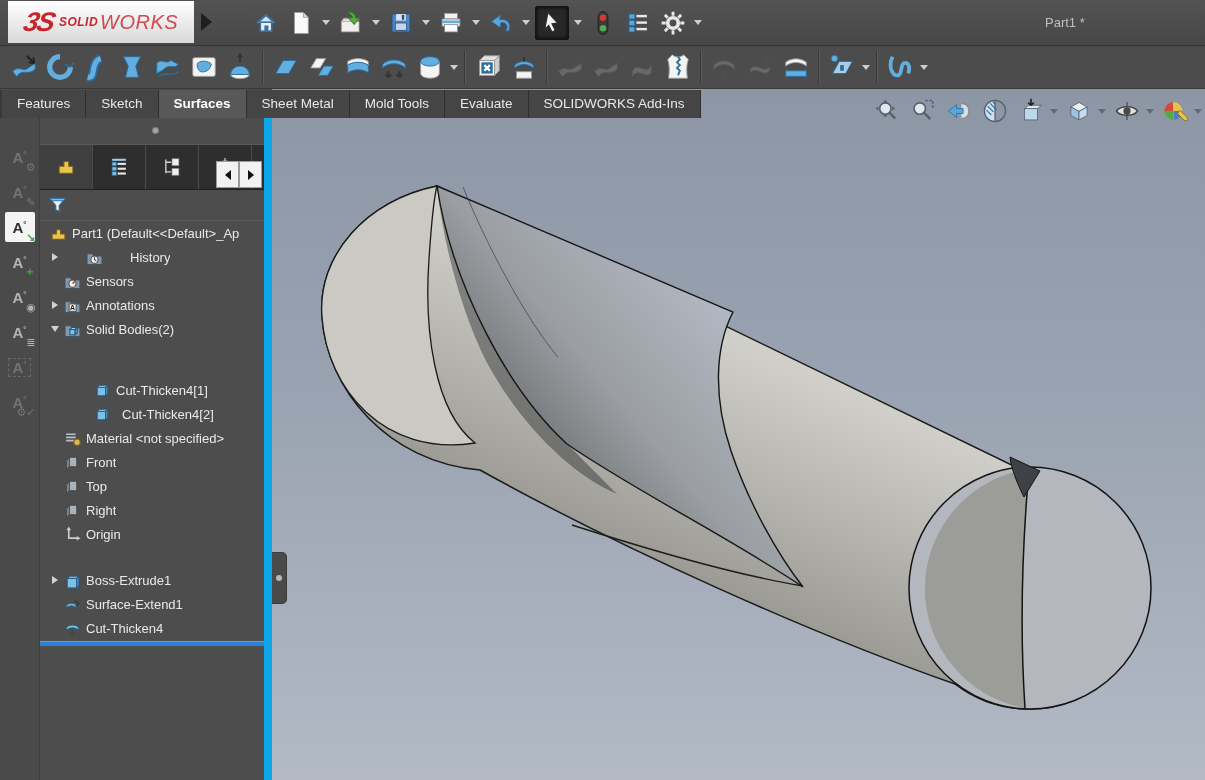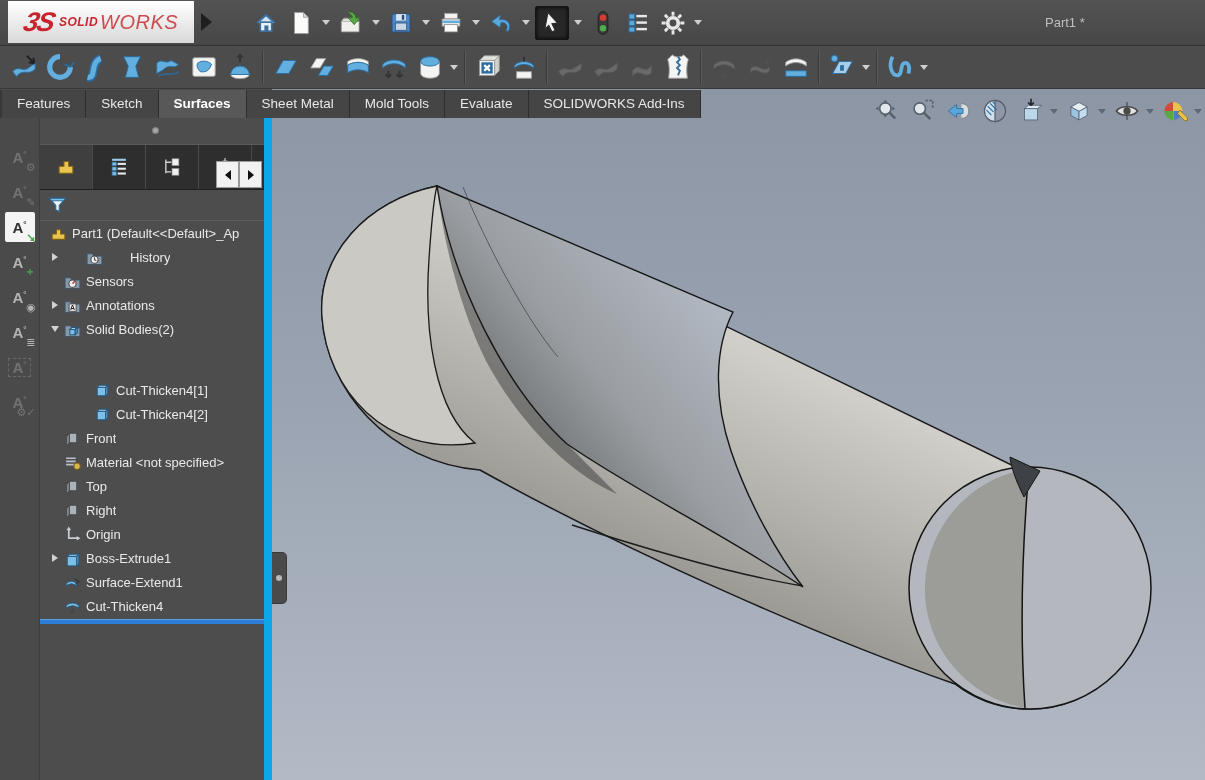--- a/index.html
+++ b/index.html
@@ -695,44 +695,44 @@
   </div>
       <div class="tree-row" style="padding-left: 54px; margin-top: 37px;">
 
     <span class="t-icon"><svg width="17" height="17" viewBox="0 0 16 16">
             <rect x="3" y="5" width="8" height="8" fill="#7cc0e8" stroke="#2a5a80"></rect>
             <path d="M3 5 l2 -2 h8 l-2 2 z" fill="#a8d8f0" stroke="#2a5a80"></path>
             <path d="M11 5 l2 -2 v8 l-2 2 z" fill="#5a9cc8" stroke="#2a5a80"></path>
           </svg></span>
     <span class="t-label">Cut-Thicken4[1]</span>
   </div>
-      <div class="tree-row" style="padding-left: 54px;">
+      <div class="tree-row" style="padding-left: 54px; gap: 6px;">
 
     <span class="t-icon"><svg width="17" height="17" viewBox="0 0 16 16">
             <rect x="3" y="5" width="8" height="8" fill="#7cc0e8" stroke="#2a5a80"></rect>
             <path d="M3 5 l2 -2 h8 l-2 2 z" fill="#a8d8f0" stroke="#2a5a80"></path>
             <path d="M11 5 l2 -2 v8 l-2 2 z" fill="#5a9cc8" stroke="#2a5a80"></path>
           </svg></span>
     <span class="t-label">Cut-Thicken4[2]</span>
   </div>
       <div class="tree-row" style="padding-left: 6px;">
     <span class="exp"></span>
     <span class="t-icon"><svg width="17" height="17" viewBox="0 0 16 16">
+            <path d="M2 4 h9 M2 7 h9 M2 10 h9" stroke="#b8c0c8" stroke-width="1.6"></path>
+            <circle cx="12.3" cy="11.5" r="3" fill="#d8b84a" stroke="#7a5f17"></circle>
+          </svg></span>
+    <span class="t-label">Material &lt;not specified&gt;</span>
+  </div>
+      <div class="tree-row" style="padding-left: 6px;">
+    <span class="exp"></span>
+    <span class="t-icon"><svg width="17" height="17" viewBox="0 0 16 16">
             <path d="M5 3 h7 v9 h-7 z" fill="#aab2ba" stroke="#4a4a4a"></path>
             <path d="M5 3 l-2.5 3 v9 l2.5 -3 z" fill="#8a929a" stroke="#4a4a4a"></path>
           </svg></span>
     <span class="t-label">Front</span>
-  </div>
-      <div class="tree-row" style="padding-left: 6px;">
-    <span class="exp"></span>
-    <span class="t-icon"><svg width="17" height="17" viewBox="0 0 16 16">
-            <path d="M2 4 h9 M2 7 h9 M2 10 h9" stroke="#b8c0c8" stroke-width="1.6"></path>
-            <circle cx="12.3" cy="11.5" r="3" fill="#d8b84a" stroke="#7a5f17"></circle>
-          </svg></span>
-    <span class="t-label">Material &lt;not specified&gt;</span>
   </div>
       <div class="tree-row" style="padding-left: 6px;">
     <span class="exp"></span>
     <span class="t-icon"><svg width="17" height="17" viewBox="0 0 16 16">
             <path d="M5 3 h7 v9 h-7 z" fill="#aab2ba" stroke="#4a4a4a"></path>
             <path d="M5 3 l-2.5 3 v9 l2.5 -3 z" fill="#8a929a" stroke="#4a4a4a"></path>
           </svg></span>
     <span class="t-label">Top</span>
   </div>
       <div class="tree-row" style="padding-left: 6px;">
@@ -745,21 +745,21 @@
   </div>
       <div class="tree-row" style="padding-left: 6px;">
     <span class="exp"></span>
     <span class="t-icon"><svg width="17" height="17" viewBox="0 0 16 16">
             <path d="M4.5 3 v8.5 h9" fill="none" stroke="#c8ccd2" stroke-width="1.6"></path>
             <path d="M4.5 .5 l-2.2 3.5 h4.4 z" fill="#c8ccd2"></path>
             <path d="M15.5 11.5 l-3.5 -2.2 v4.4 z" fill="#c8ccd2"></path>
           </svg></span>
     <span class="t-label">Origin</span>
   </div>
-      <div class="tree-row" style="padding-left: 6px;">
+      <div class="tree-row" style="padding-left: 6px; margin-top: 22px;">
     <span class="exp">
           <span class="collapsed"></span>
         </span>
     <span class="t-icon"><svg width="17" height="17" viewBox="0 0 16 16">
             <rect x="3" y="6" width="9" height="9" fill="#7cc0e8" stroke="#2a5a80"></rect>
             <path d="M3 6 l2 -2 h9 l-2 2 z" fill="#a8d8f0" stroke="#2a5a80"></path>
             <path d="M12 6 l2 -2 v9 l-2 2 z" fill="#5a9cc8" stroke="#2a5a80"></path>
           </svg></span>
     <span class="t-label">Boss-Extrude1</span>
   </div>

